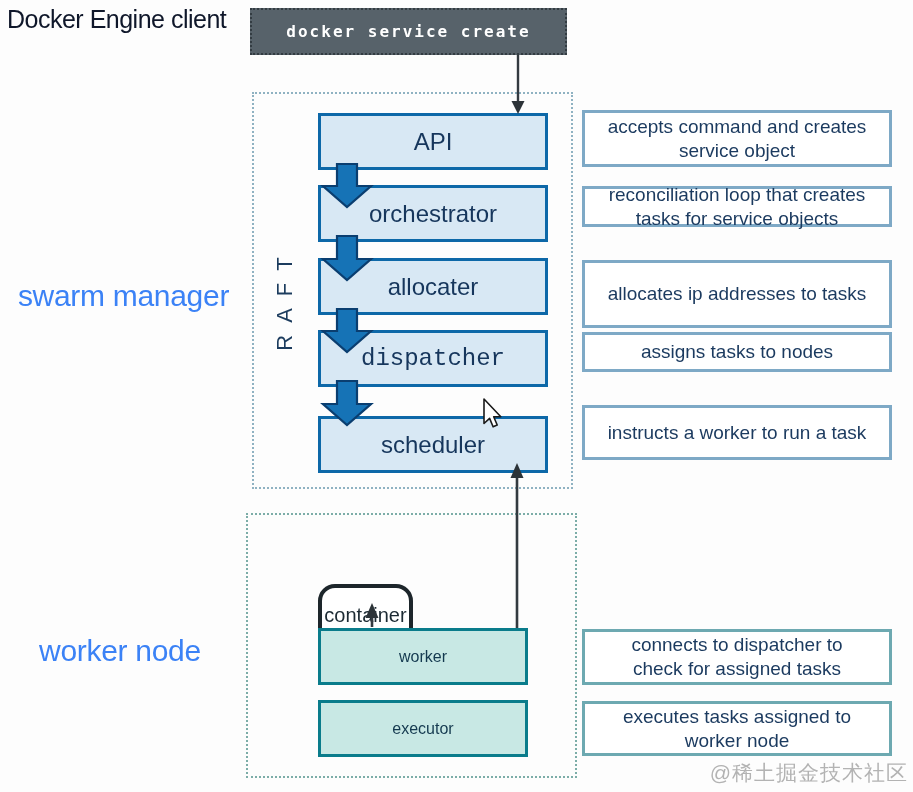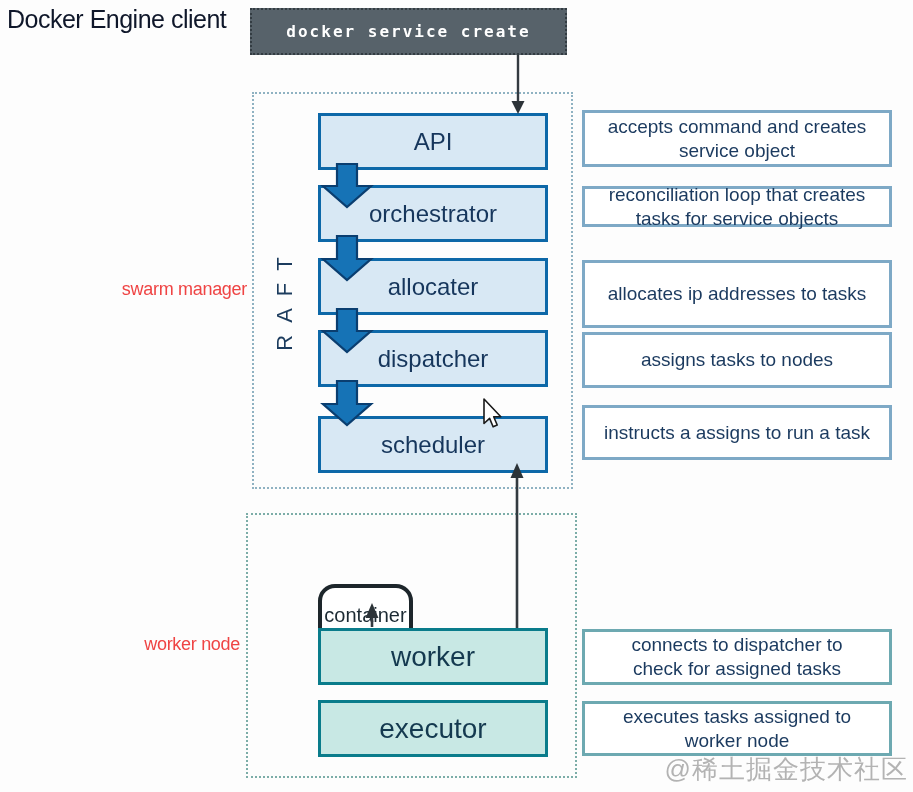--- a/index.html
+++ b/index.html
@@ -17,60 +17,60 @@
   }
   .cmd-box span{
     font-family:"DejaVu Sans Mono",monospace;font-weight:bold;font-size:16px;
     letter-spacing:2px;color:#ffffff;white-space:pre;
   }
 
   .dashed-group{background:transparent;}
   .swarm-group{left:252px;top:92px;width:321px;height:397px;border:2px dotted #8fb2c2;}
   .worker-group{left:246px;top:513px;width:331px;height:265px;border:2px dotted #7cada8;}
 
-  .side-label{font-size:18px;color:#ef4444;text-align:right;letter-spacing:-0.3px;}
+  .side-label{font-size:30px;color:#3b82f6;text-align:center;letter-spacing:-0.3px;}
   .swarm-label{left:0;top:279px;width:247px;}
   .worker-label{left:0;top:634px;width:240px;}
 
   .raft{
     left:230px;top:284px;width:112px;height:28px;
     transform:rotate(-90deg);transform-origin:center;
     text-align:center;font-size:22px;letter-spacing:12px;color:#1c3c5e;font-weight:500;
     white-space:nowrap;
   }
 
   .stage{
     left:318px;width:230px;height:57px;background:#d8e8f4;border:3px solid #0d68a8;
     display:flex;align-items:center;justify-content:center;font-size:24px;color:#16365c;
   }
-  .s0{top:113px;} .s1{top:185px;} .s2{top:258px;} .s3{top:330px;} .s4{top:403px;margin-top:13px;}
+  .s0{top:113px;} .s1{top:185px;} .s2{top:258px;} .s3{top:330px;font-family:Liberation Mono, monospace;} .s4{top:403px;margin-top:13px;}
 
   .desc{
     left:582px;width:310px;background:#ffffff;border:3px solid #7ea9c6;
     display:flex;align-items:center;justify-content:center;text-align:center;
     font-size:19px;line-height:1.25;color:#1b3a5f;white-space:pre-line;padding:0 8px;
   }
   .d0{top:110px;height:57px;} .d1{top:186px;height:41px;} .d2{top:260px;height:68px;}
-  .d3{top:332px;height:56px;} .d4{top:405px;height:55px;}
+  .d3{top:332px;height:40px;} .d4{top:405px;height:55px;}
   .desc.teal{border-color:#6da9b1;}
   .w0{top:629px;height:56px;} .w1{top:701px;height:55px;}
 
   .container-box{
     left:318px;top:541px;width:95px;height:62px;background:#ffffff;
     border:4px solid #1d262b;border-radius:17px;
     display:flex;align-items:center;justify-content:center;font-size:20px;color:#1c2a33;margin-top:43px;
   }
 
   .wbox{
-    left:318px;width:230px;height:57px;background:#c8e8e4;border:3px solid #0a7c8b;
-    display:flex;align-items:center;justify-content:center;font-size:28px;color:#14394f;
+    left:318px;width:210px;height:57px;background:#c8e8e4;border:3px solid #0a7c8b;
+    display:flex;align-items:center;justify-content:center;font-size:16px;color:#14394f;
   }
   .wb0{top:628px;} .wb1{top:700px;}
 
-  .watermark{right:5px;bottom:5px;font-size:26px;color:#b3b3b3;letter-spacing:1px;}
+  .watermark{right:5px;bottom:5px;font-size:21px;color:#b3b3b3;letter-spacing:1px;}
 
   svg.overlay{position:absolute;left:0;top:0;width:913px;height:792px;pointer-events:none;}
 </style>
 </head>
 <body>
 
 <div id="canvas">
 
   <div class="abs client-label">Docker Engine client</div>
 
@@ -87,21 +87,21 @@
   <div class="abs stage s2">allocater</div>
   <div class="abs stage s3">dispatcher</div>
   <div class="abs stage s4">scheduler</div>
 
   <div class="abs desc d0">accepts command and creates
 service object</div>
   <div class="abs desc d1">reconciliation loop that creates
 tasks for service objects</div>
   <div class="abs desc d2">allocates ip addresses to tasks</div>
   <div class="abs desc d3">assigns tasks to nodes</div>
-  <div class="abs desc d4">instructs a assigns to run a task</div>
+  <div class="abs desc d4">instructs a worker to run a task</div>
 
   <div class="abs dashed-group worker-group"></div>
   <div class="abs side-label worker-label">worker node</div>
 
   <div class="abs container-box">container</div>
 
   <div class="abs wbox wb0">worker</div>
   <div class="abs wbox wb1">executor</div>
 
   <div class="abs desc teal w0">connects to dispatcher to

